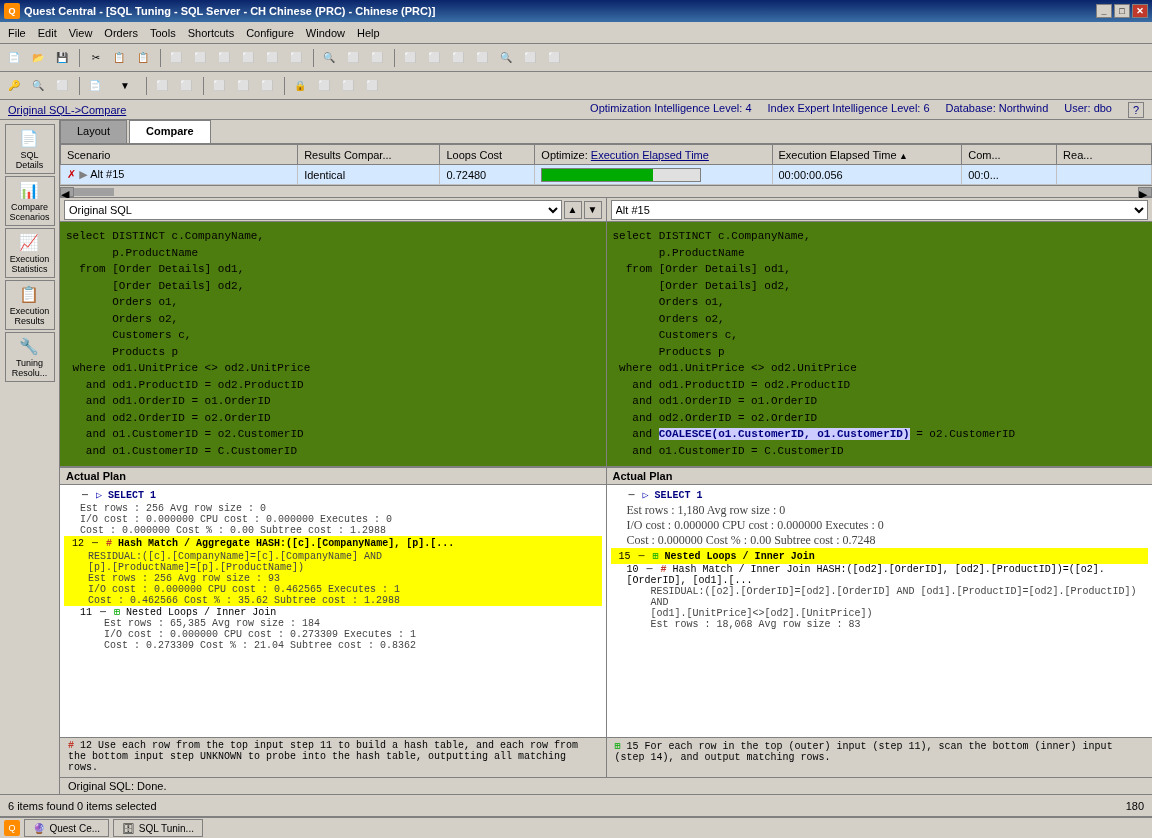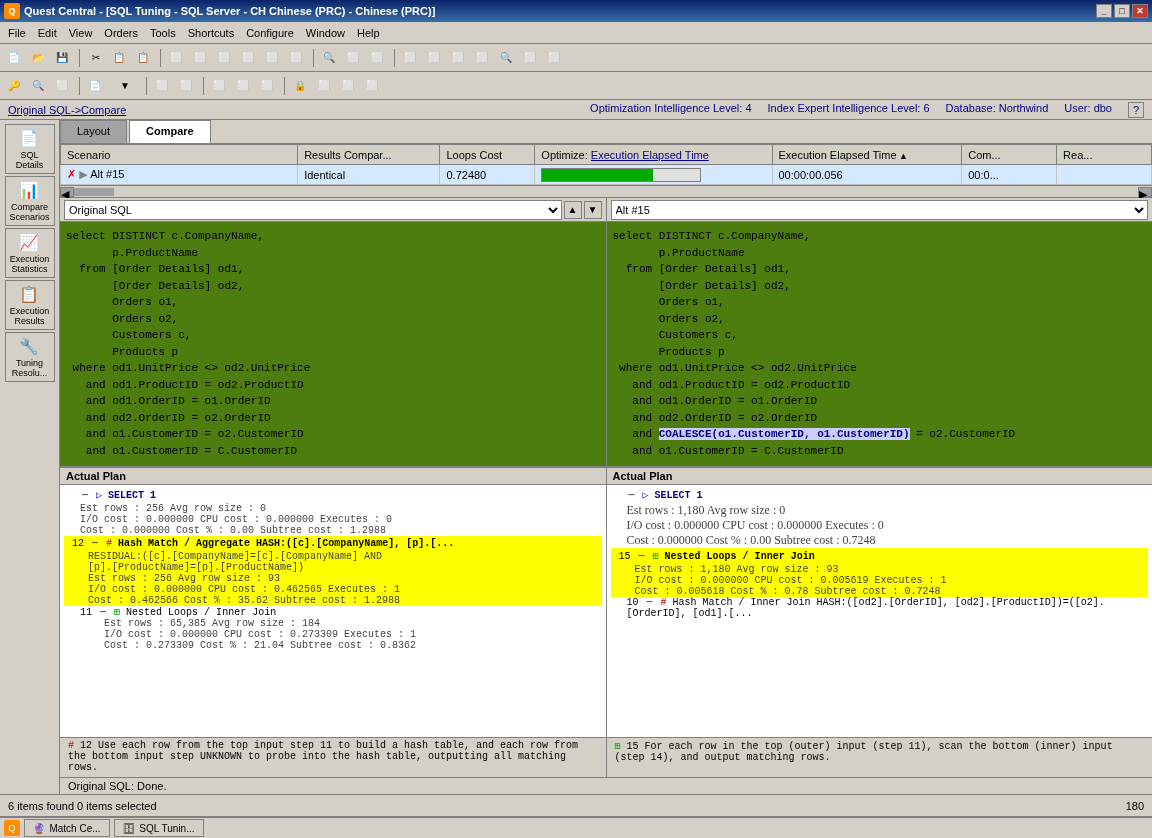--- a/index.html
+++ b/index.html
@@ -565,34 +565,34 @@
                 Cost : 0.000000 Cost % : 0.00 Subtree cost : 0.7248
               </div>
 
               <div style="background:#ffff00; padding:2px 0;">
                 <span style="padding-left:8px;">15</span>
                 <span> </span>
                 <span style="margin:0 2px;">─</span>
                 <span style="color:#00aa00;">⊞</span>
                 <span style="font-weight:bold;"> Nested Loops / Inner Join</span>
               </div>
-              <div style="padding-left:24px; background:#ffff00; color:#444; font-size:10px;">
-                Est rows : 1,180 Avg row size : 93<br>
-                I/O cost : 0.000000 CPU cost : 0.005619 Executes : 1<br>
-                Cost : 0.005618 Cost % : 0.78 Subtree cost : 0.7248
-              </div>
 
 
               <div style="padding-left:16px;">
                 <span>10</span>
                 <span> </span>
                 <span style="margin:0 2px;">─</span>
                 <span style="color:#c0392b; font-weight:bold;">#</span>
                 <span> Hash Match / Inner Join HASH:([od2].[OrderID], [od2].[ProductID])=([o2].[OrderID], [od1].[...</span>
               </div>
+              <div style="padding-left:40px; color:#444; font-size:10px;">
+                RESIDUAL:([o2].[OrderID]=[od2].[OrderID] AND [od1].[ProductID]=[od2].[ProductID]) AND<br>
+                [od1].[UnitPrice]&lt;&gt;[od2].[UnitPrice])<br>
+                Est rows : 18,068 Avg row size : 83
+              </div>
             </div>
 
             <div class="desc-bar">
               <span style="color:#00aa00;">⊞</span>
               <span>15  For each row in the top (outer) input (step 11), scan the bottom (inner) input (step 14), and output matching rows.</span>
             </div>
           </div>
 
         </div>
       </div>
@@ -608,19 +608,19 @@
 
 <div class="status-bar">
   <span>6 items found  0 items selected</span>
   <span>180</span>
 </div>
 
 <div class="taskbar">
   <div style="width:16px; height:16px; background:#ff8c00; border-radius:2px; font-size:9px; color:white; display:flex; align-items:center; justify-content:center;">Q</div>
   <div class="taskbar-btn">
     <span style="font-size:10px;">🔮</span>
-    <span>Match Ce...</span>
+    <span>Quest Ce...</span>
   </div>
   <div class="taskbar-btn">
     <span style="font-size:10px;">🗄</span>
     <span>SQL Tunin...</span>
   </div>
 </div>
 
 </body></html>

